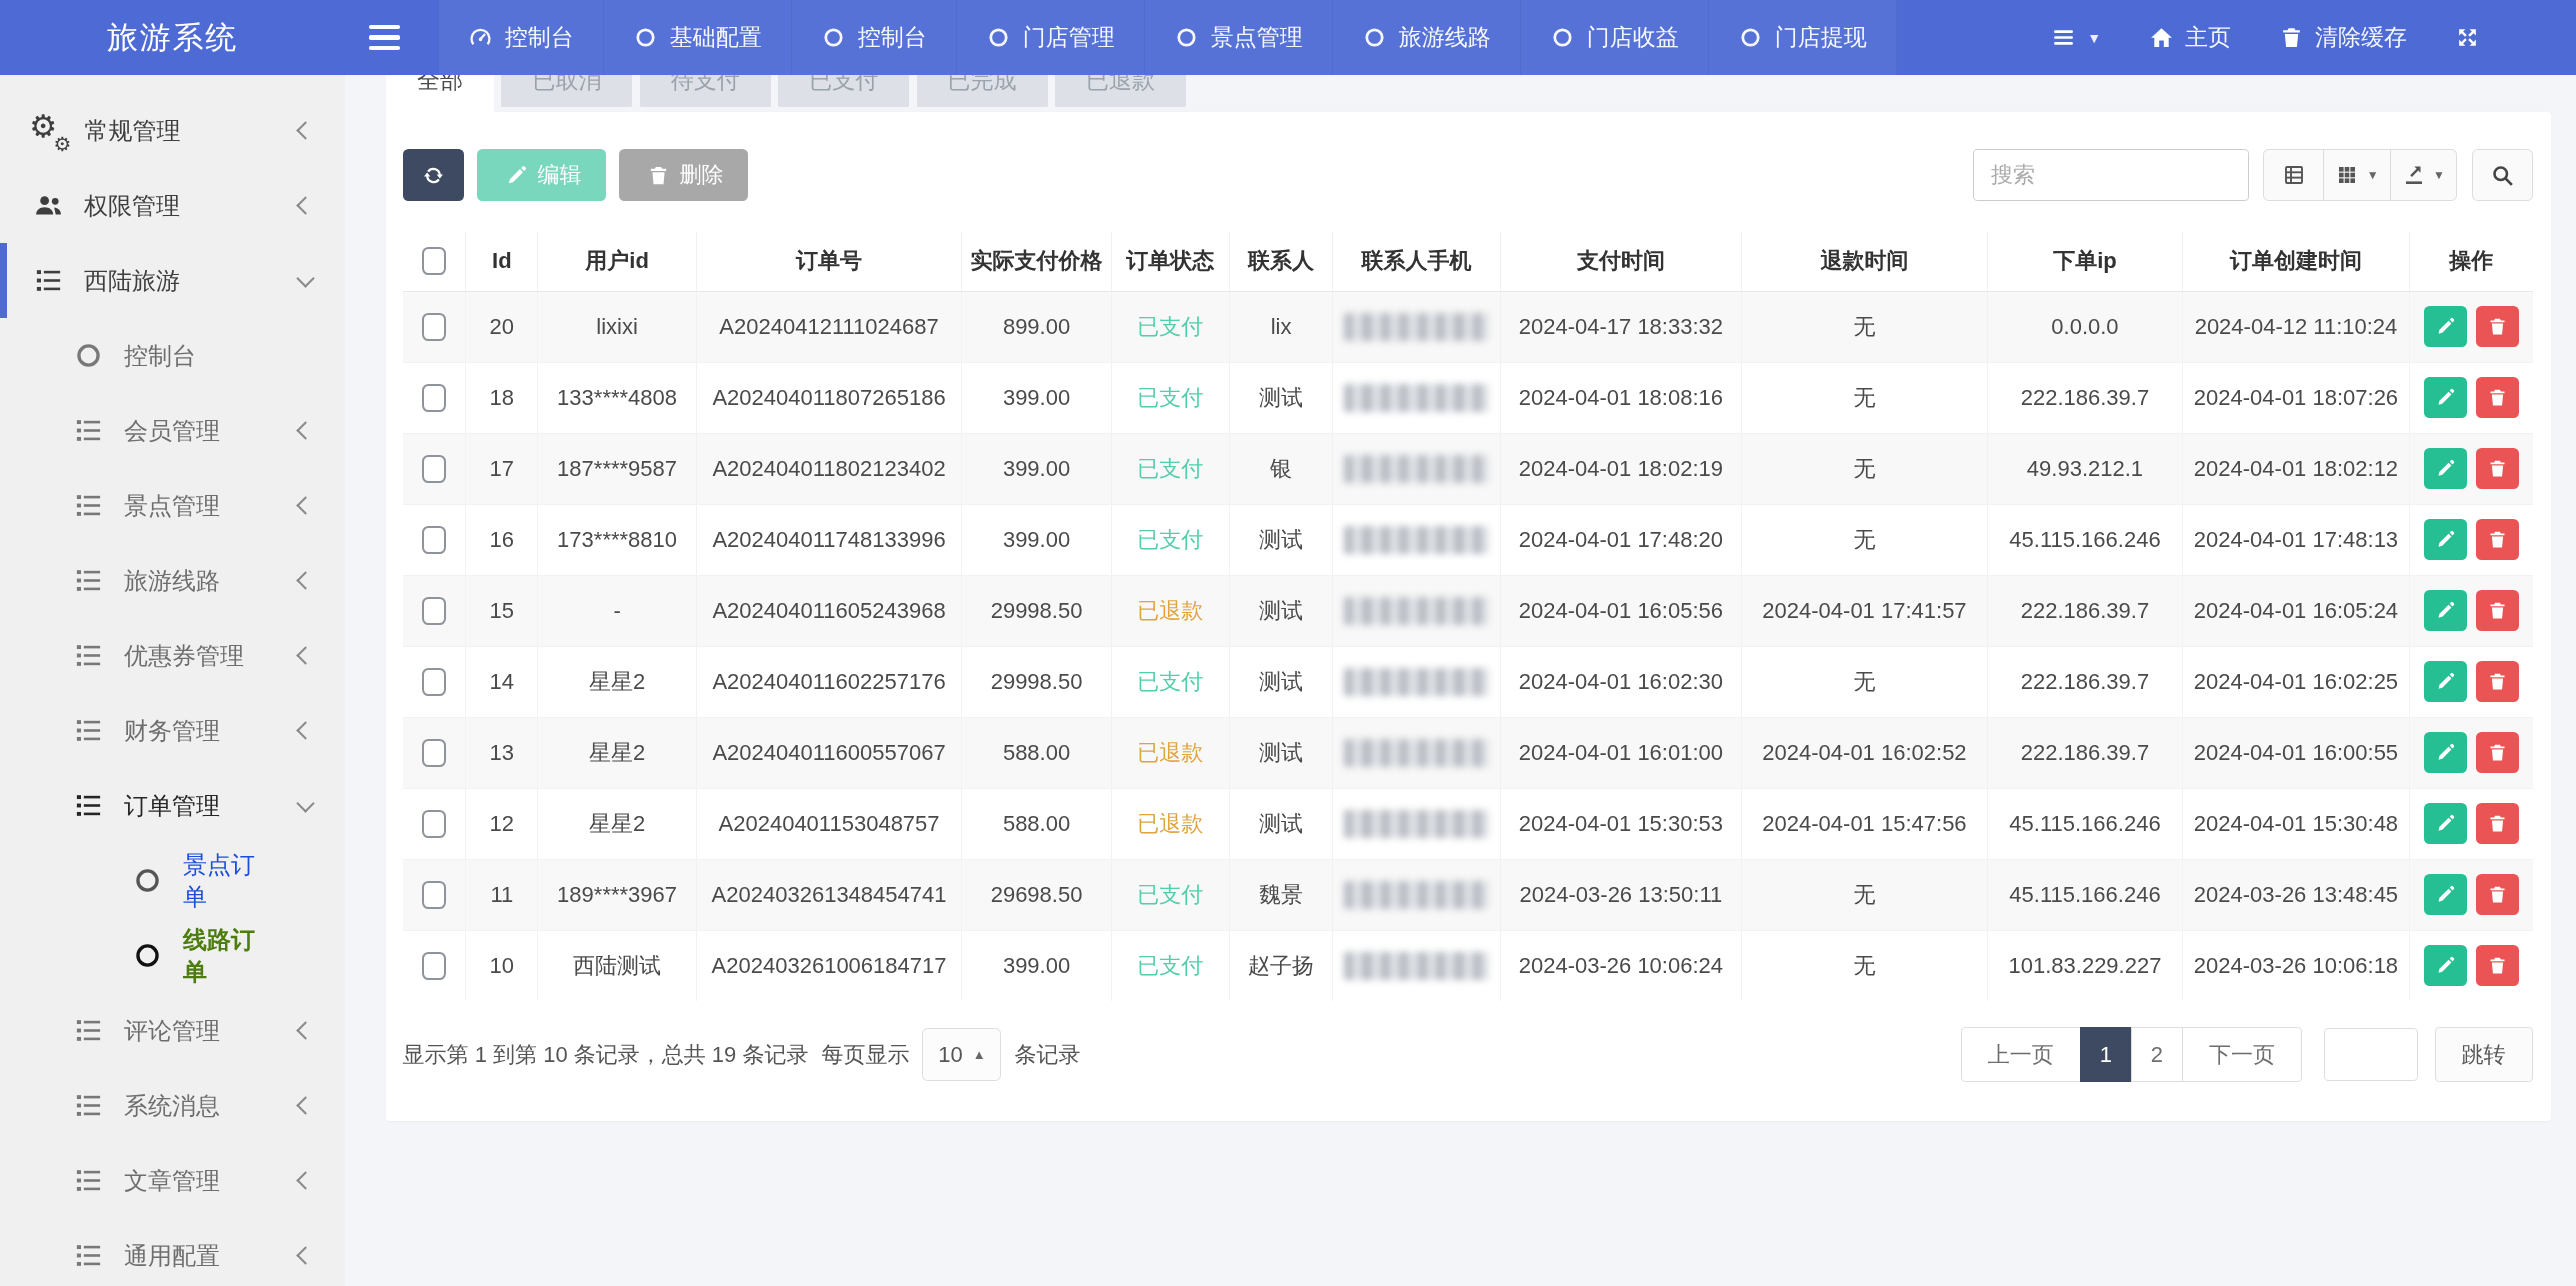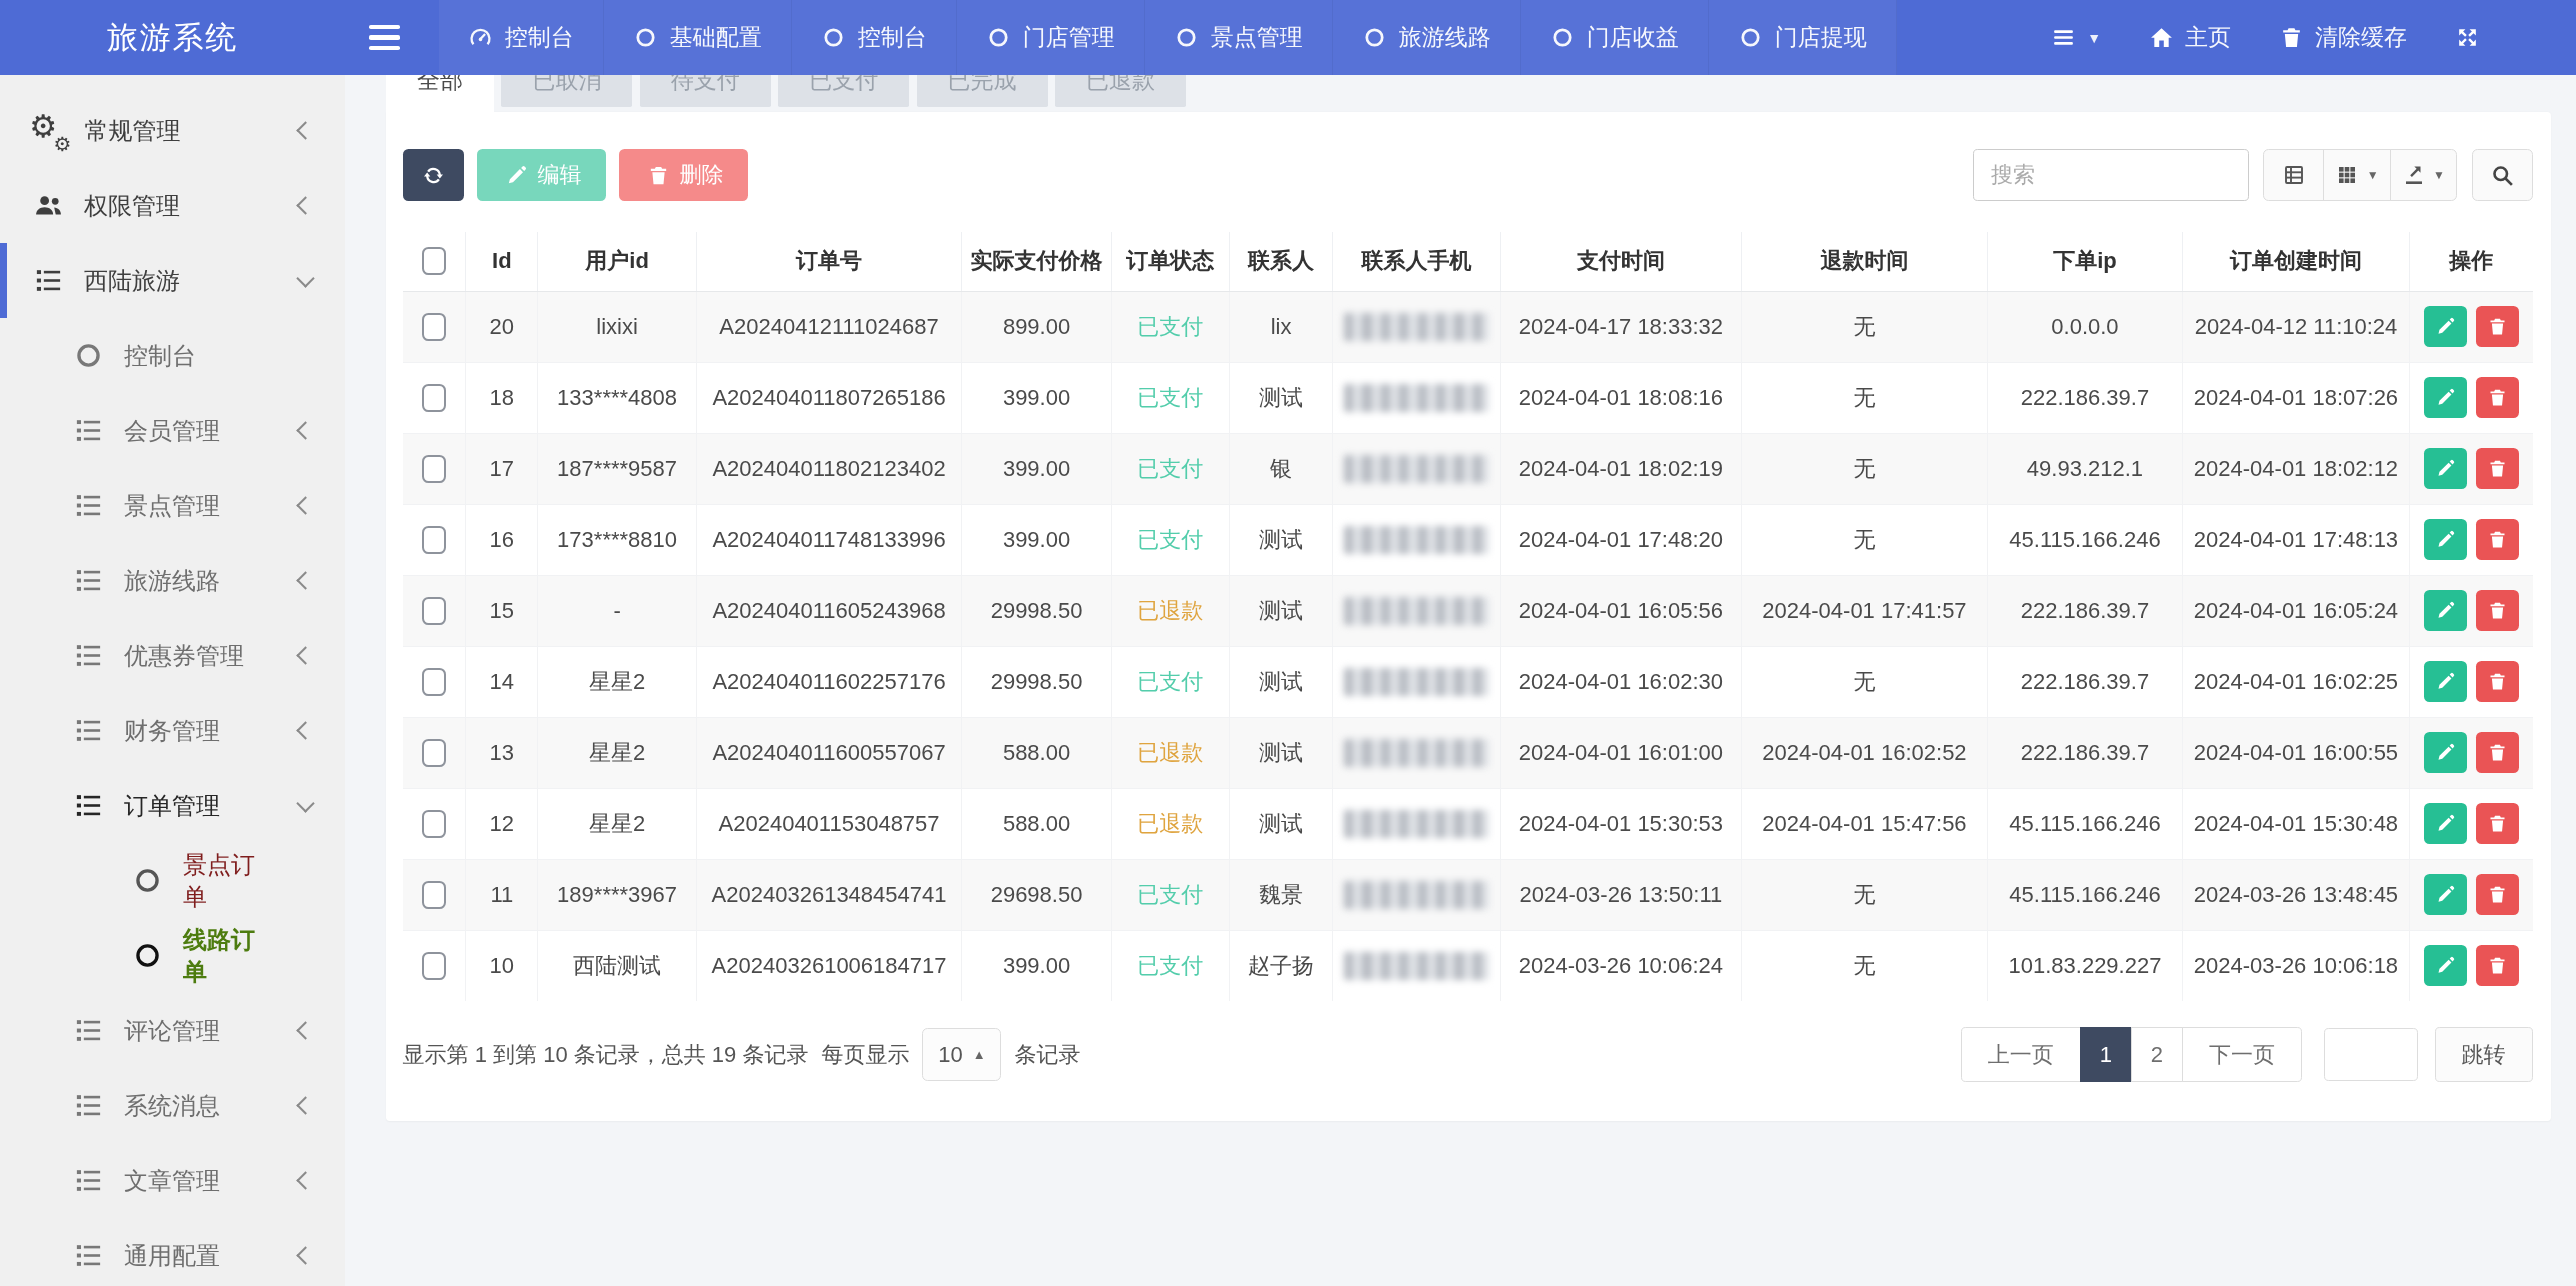--- a/index.html
+++ b/index.html
@@ -21,21 +21,21 @@
   .caret-dn { font-size:14px; color:rgba(255,255,255,.9); }
 
   
   .sidebar { position:fixed; top:75px; left:0; bottom:0; width:345px; background:#f0f0f0; padding-top:18.4px; overflow:hidden; }
   .side-item { height:75px; display:flex; align-items:center; position:relative; font-size:24px; color:#6e6e6e; cursor:pointer; padding-right:74px; }
   .side-item .ic { width:31px; height:31px; margin-right:20px; flex:none; color:#555; }
   .side-item.lv0 { padding-left:33px; color:#3e3e3e; }
   .side-item.lv0 .ic { color:#3e3e3e; }
   .side-item.lv1 { padding-left:73px; }
   .side-item.lv1 .ic { color:#787878; }
-  .side-item.lv2 { padding-left:132px; color:#7f1d1d; }
+  .side-item.lv2 { padding-left:132px; color:#1d4ed8; }
   .side-item.bold { font-weight:normal; color:#262626; }
   .side-item.bold .ic { color:#262626; }
   .side-item.active { font-weight:bold; color:#4d7c0f; }
   .side-item.active .ic { color:#111; }
   .side-item.trail::before { content:""; position:absolute; left:0; top:0; bottom:0; width:7.4px; background:#4e6bd5; }
   .chev { position:absolute; right:33px; width:13px; height:13px; border-right:2.8px solid #8a8a8a; border-bottom:2.8px solid #8a8a8a; }
   .chev.left { transform:rotate(135deg); }
   .chev.down { transform:rotate(45deg); margin-top:-5.5px; }
   .cogs { position:relative; width:33px; height:33px; margin-right:18.4px; flex:none; }
   .cogs .g1 { position:absolute; left:-3.7px; top:-6.4px; font-size:31px; color:#3e3e3e; }
@@ -47,21 +47,21 @@
   .tab { padding:0 31px; background:#dde1e7; color:#9aa2ac; font-size:23px; display:flex; align-items:center; margin:6.4px 7.4px 5.5px 0; border-radius:1.8px; cursor:pointer; }
   .tab.active { background:#fff; color:#4a4a4a; margin:0 7.4px 0 0; border-radius:2.8px 2.8px 0 0; }
   .panel { background:#fff; border-radius:0 3.7px 3.7px 3.7px; padding:37px 18.4px 39px 16.6px; box-shadow:0 0.9px 1.8px rgba(0,0,0,.04); }
 
   
   .toolbar { display:flex; align-items:center; margin-bottom:31px; }
   .btn { height:52px; border:none; border-radius:5.5px; color:#fff; font-size:22px; display:inline-flex; align-items:center; justify-content:center; gap:10px; cursor:pointer; font-family:inherit; }
   .btn .ic { width:23px; height:23px; }
   .btn-refresh { width:61px; background:#3e4a61; }
   .btn-edit { background:#26bf94; padding:0 24px; margin-left:13px; }
-  .btn-del { background:#ef4444; padding:0 24px; margin-left:13px; }
+  .btn-del { background:#737373; padding:0 24px; margin-left:13px; }
   .btn.disabled { opacity:.62; cursor:not-allowed;padding-left:28px; }
   .toolbar-right { margin-left:auto; display:flex; align-items:center; }
   .search-input { width:276px; height:52px; border:0.9px solid #ccc; border-radius:4.6px; padding:0 16.6px; font-size:22px; color:#a21caf; font-family:inherit; outline:none; }
   .search-input::placeholder { color:#aaa; }
   .tool-group { display:flex; margin-left:14.7px; }
   .tool-btn { min-width:61px; height:52px; background:#fafafa; border:0.9px solid #ddd; display:flex; align-items:center; justify-content:center; gap:7.4px; color:#555; margin-left:-0.9px; cursor:pointer; padding:0 11px; }
   .tool-btn .ic { width:24px; height:24px; }
   .tool-btn:first-child { border-radius:5.5px 0 0 5.5px; }
   .tool-btn:last-child { border-radius:0 5.5px 5.5px 0; }
   .tool-btn .caret { font-size:12px; color:#666; }

